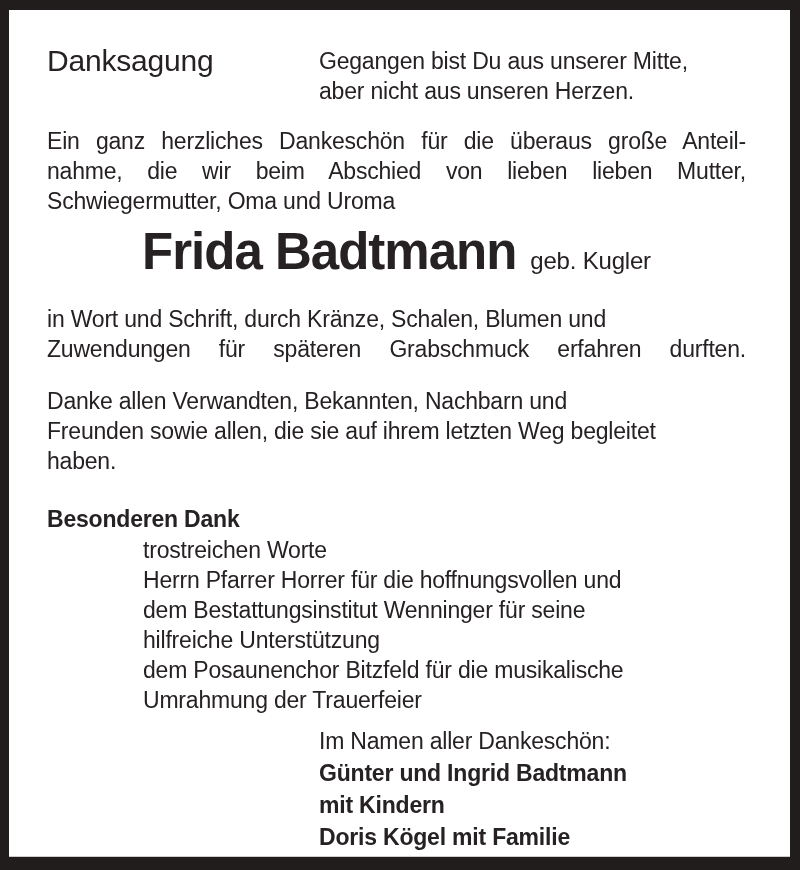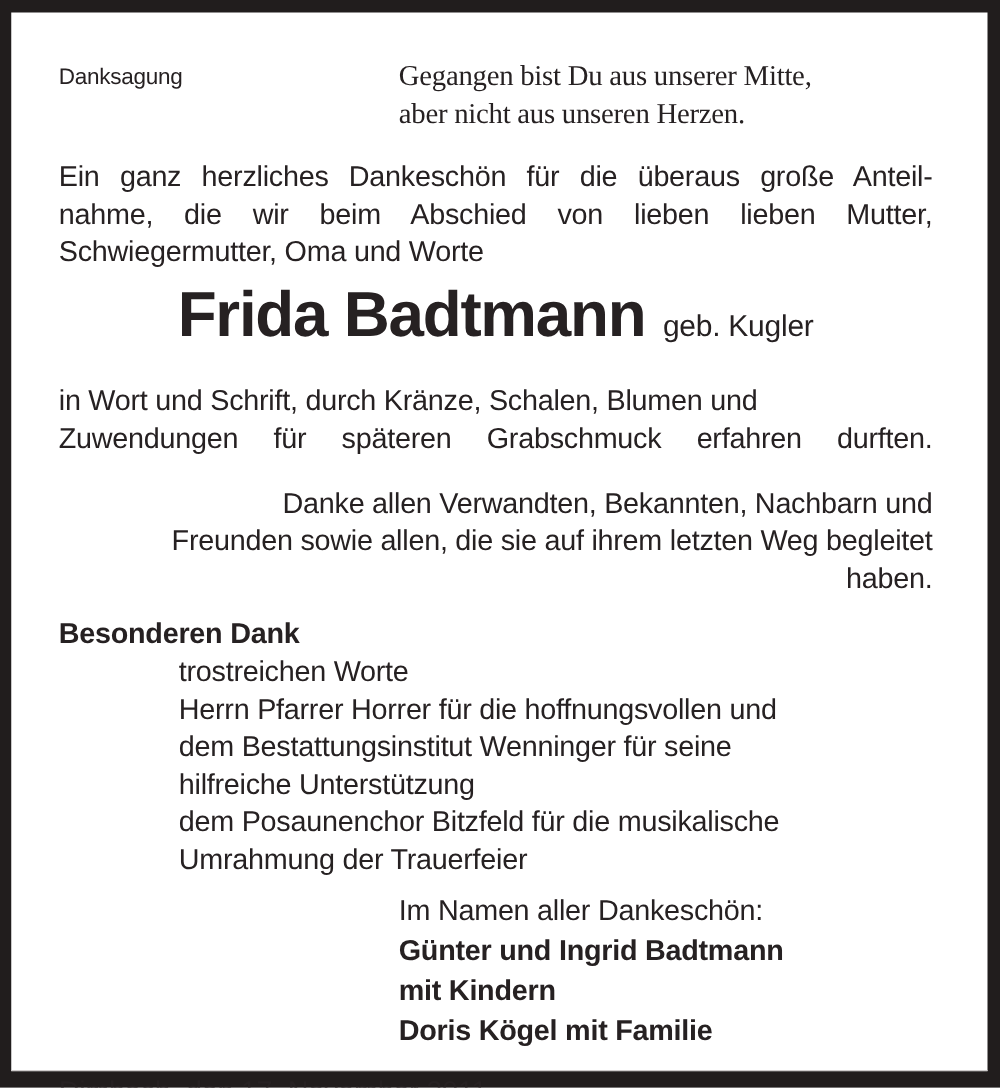--- a/index.html
+++ b/index.html
@@ -33,44 +33,44 @@
     white-space: normal;
     text-align: justify;
     text-align-last: justify;
   }
   .header {
     display: flex;
     align-items: flex-start;
     margin-bottom: 20px;
   }
   .notice-label {
-    font-size: 18px;
+    font-size: 30px;
     line-height: 30px;
     flex: 0 0 272px;
   }
-  .epigraph { flex: 1; font-family: Liberation Serif, serif; }
+  .epigraph { flex: 1; }
   .name-row {
     text-align: center;
     margin: 8px 0 12px 0;
     line-height: 56px;
     white-space: nowrap;
   }
   .deceased-name {
     font-size: 51px;
     font-weight: 700;
     letter-spacing: -1px;
   }
   .maiden-name {
     font-size: 24px;
     font-weight: 400;
     margin-left: 14px;
     letter-spacing: -0.2px;
   }
   .para-continuation { margin-bottom: 22px; }
-  .para-thanks { margin-bottom: 14px; text-align: right; }
+  .para-thanks { margin-bottom: 28px; }
   .special-heading {
     font-size: 23px;
     line-height: 30px;
     font-weight: 700;
     margin-bottom: 1px;
   }
   .special-list { margin-left: 96px; margin-bottom: 10px; }
   .signature { margin-left: 272px; margin-bottom: 18px; }
   .signature .line { line-height: 32px; }
   .signature .bold { font-weight: 700; }
@@ -90,21 +90,21 @@
       <div class="notice-label">Danksagung</div>
       <div class="epigraph">
         <div class="line">Gegangen bist Du aus unserer Mitte,</div>
         <div class="line">aber nicht aus unseren Herzen.</div>
       </div>
     </div>
 
     <div class="para-intro">
       <div class="line fill">Ein ganz herzliches Dankeschön für die überaus große Anteil-</div>
       <div class="line fill">nahme, die wir beim Abschied von lieben lieben Mutter,</div>
-      <div class="line">Schwiegermutter, Oma und Worte</div>
+      <div class="line">Schwiegermutter, Oma und Uroma</div>
     </div>
 
     <div class="name-row">
       <span class="deceased-name">Frida Badtmann</span><span class="maiden-name">geb. Kugler</span>
     </div>
 
     <div class="para-continuation">
       <div class="line">in Wort und Schrift, durch Kränze, Schalen, Blumen und</div>
       <div class="line fill">Zuwendungen für späteren Grabschmuck erfahren durften.</div>
     </div>

